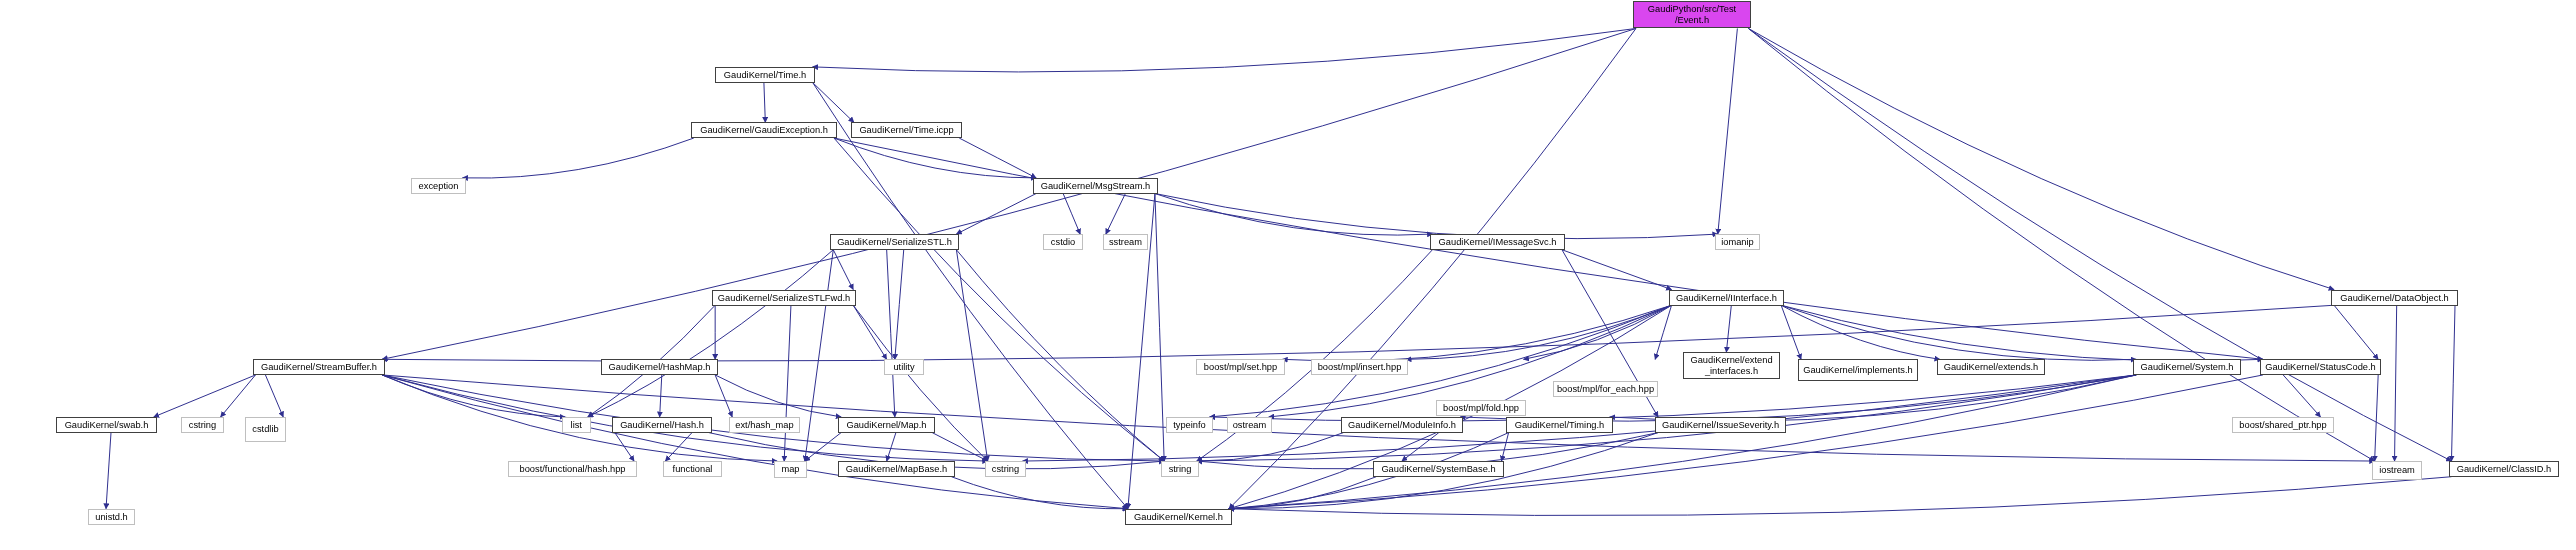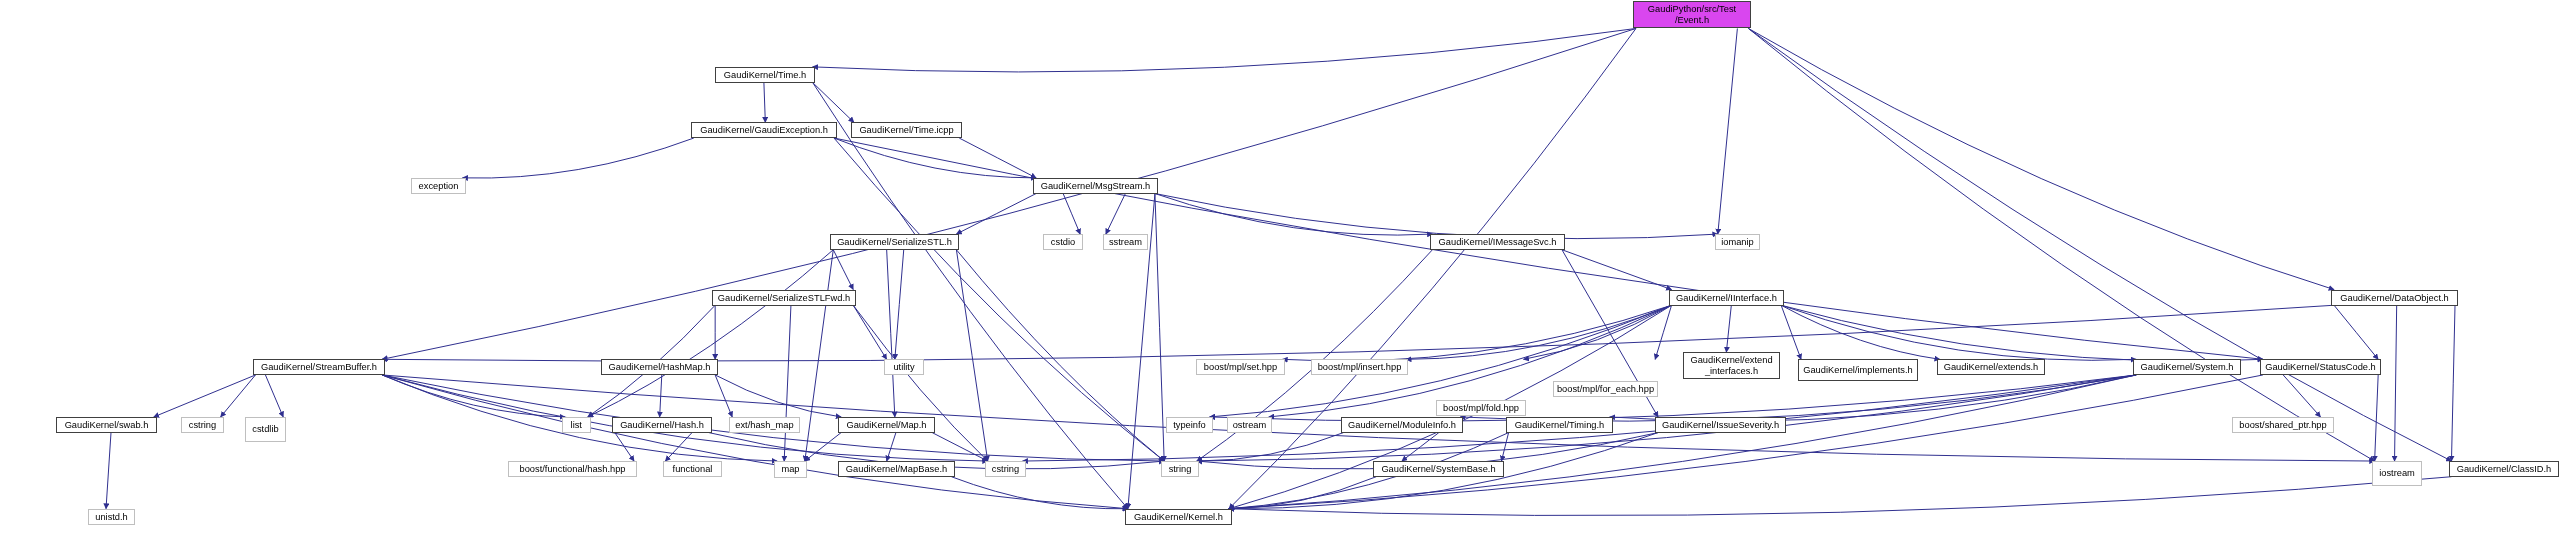--- a/index.html
+++ b/index.html
@@ -190,19 +190,19 @@
       <div class="node local" style="left: 1506px; top: 417px; width: 107px; height: 15.7px; border-color: rgb(64, 64, 64);"><span>GaudiKernel/Timing.h</span></div>
       <div class="node local" style="left: 1655px; top: 417px; width: 131px; height: 15.7px; border-color: rgb(64, 64, 64);"><span>GaudiKernel/IssueSeverity.h</span></div>
       <div class="node system" style="left: 2232px; top: 417px; width: 102px; height: 15.7px; border-color: rgb(191, 191, 191);"><span>boost/shared_ptr.hpp</span></div>
       <div class="node system" style="left: 508px; top: 461px; width: 129px; height: 15.7px; border-color: rgb(191, 191, 191);"><span>boost/functional/hash.hpp</span></div>
       <div class="node system" style="left: 663px; top: 461px; width: 59px; height: 15.7px; border-color: rgb(191, 191, 191);"><span>functional</span></div>
       <div class="node system" style="left: 774px; top: 461px; width: 33px; height: 17px; border-color: rgb(191, 191, 191);"><span>map</span></div>
       <div class="node local" style="left: 838px; top: 461px; width: 117px; height: 15.7px; border-color: rgb(64, 64, 64);"><span>GaudiKernel/MapBase.h</span></div>
       <div class="node system" style="left: 985px; top: 461px; width: 41px; height: 15.7px; border-color: rgb(191, 191, 191);"><span>cstring</span></div>
       <div class="node system" style="left: 1161px; top: 461px; width: 38px; height: 15.7px; border-color: rgb(191, 191, 191);"><span>string</span></div>
       <div class="node local" style="left: 1373px; top: 461px; width: 131px; height: 15.7px; border-color: rgb(64, 64, 64);"><span>GaudiKernel/SystemBase.h</span></div>
-      <div class="node system" style="left: 2372px; top: 461px; width: 50px; height: 25px; border-color: rgb(191, 191, 191);"><span>iostream</span></div>
+      <div class="node system" style="left: 2372px; top: 461px; width: 50px; height: 19px; border-color: rgb(191, 191, 191);"><span>iostream</span></div>
       <div class="node local" style="left: 2449px; top: 461px; width: 110px; height: 15.7px; border-color: rgb(64, 64, 64);"><span>GaudiKernel/ClassID.h</span></div>
       <div class="node system" style="left: 88px; top: 509px; width: 47px; height: 15.7px; border-color: rgb(191, 191, 191);"><span>unistd.h</span></div>
       <div class="node local" style="left: 1125px; top: 509px; width: 107px; height: 15.7px; border-color: rgb(64, 64, 64);"><span>GaudiKernel/Kernel.h</span></div>
     </div>
 </div>
 
 
 </body></html>

